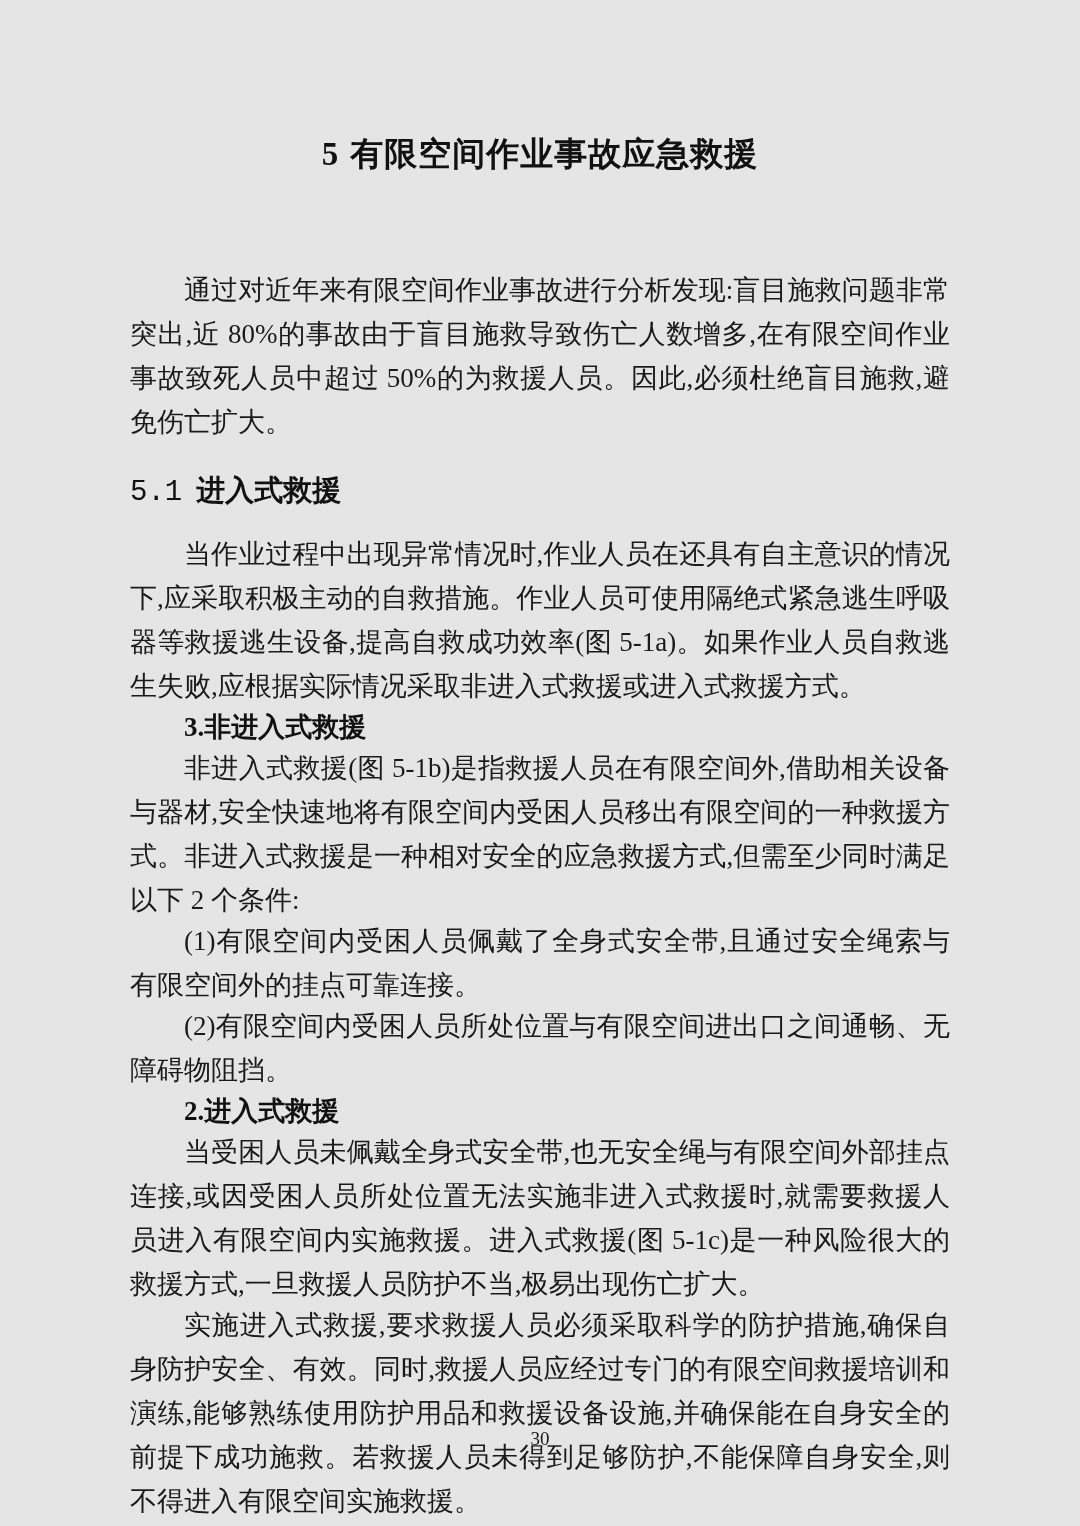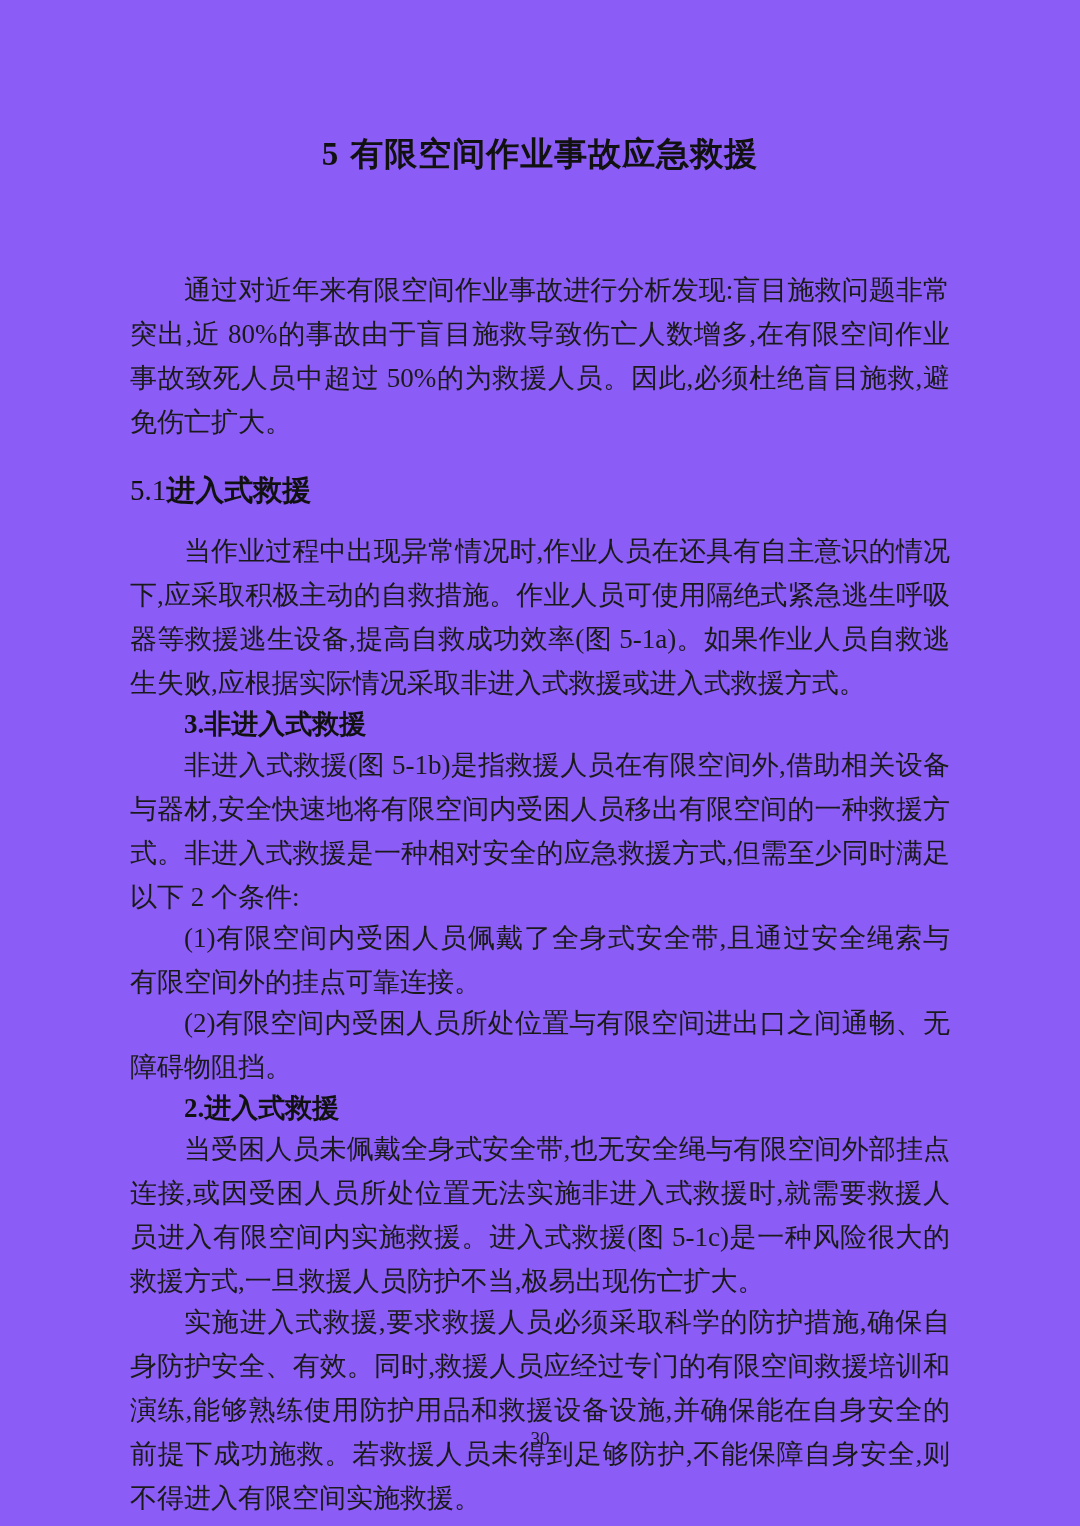--- a/index.html
+++ b/index.html
@@ -4,21 +4,21 @@
 <style>
   html, body {
     margin: 0;
     padding: 0;
     background: #ffffff;
   }
   .page {
     position: relative;
     width: 1080px;
     height: 1526px;
-    background: #8b5cf6;
+    background: #e5e5e5;
     color: #1a1a1a;
     font-family: "Liberation Serif", "DejaVu Serif", serif;
     overflow: hidden;
     box-sizing: border-box;
     padding: 0 130px;
   }
   .doc-title {
     margin: 0;
     padding-top: 130px;
     text-align: center;
@@ -47,23 +47,23 @@
   }
   .section-heading {
     margin: 26px 0 22px 0;
     font-size: 29px;
     line-height: 40px;
     font-weight: bold;
     font-family: "Liberation Sans", "DejaVu Sans", sans-serif;
     color: #111111;
   }
   .section-heading .num {
-    font-family: Liberation Serif, serif;
+    font-family: Liberation Mono, monospace;
     font-weight: normal;
-    margin-right: 0;
+    margin-right: 14px;
   }
   .flow p.subhead {
     font-weight: bold;
     color: #111111;
   }
   .page-number {
     position: absolute;
     top: 1427px;
     left: 0;
     width: 100%;

